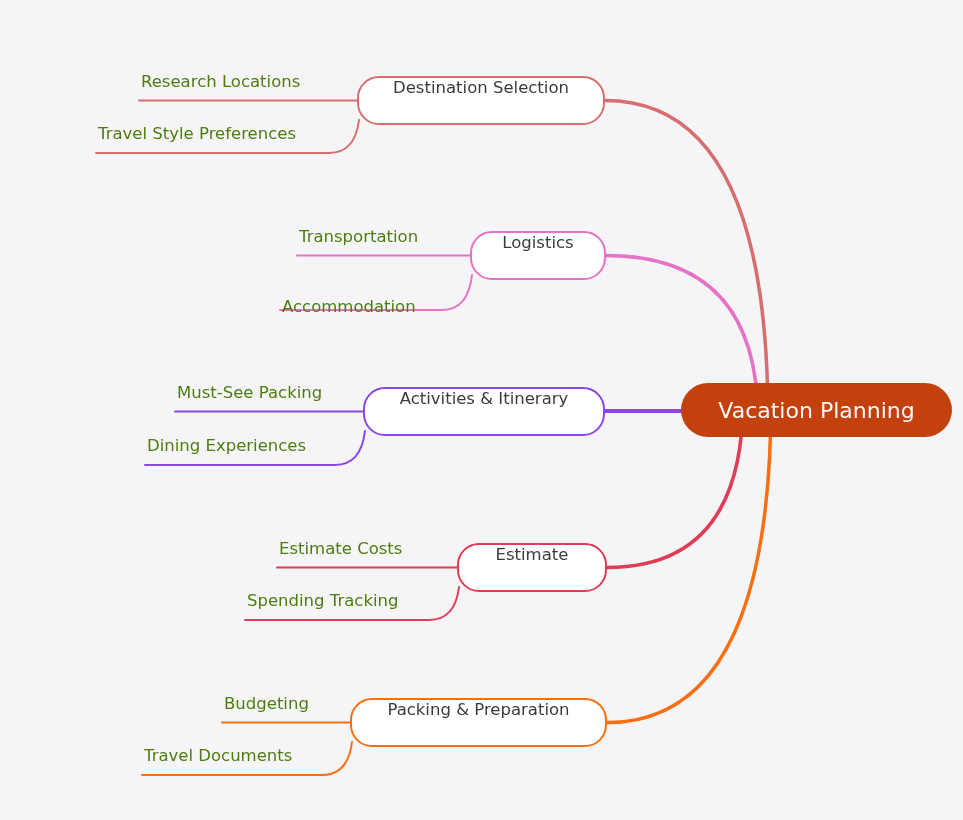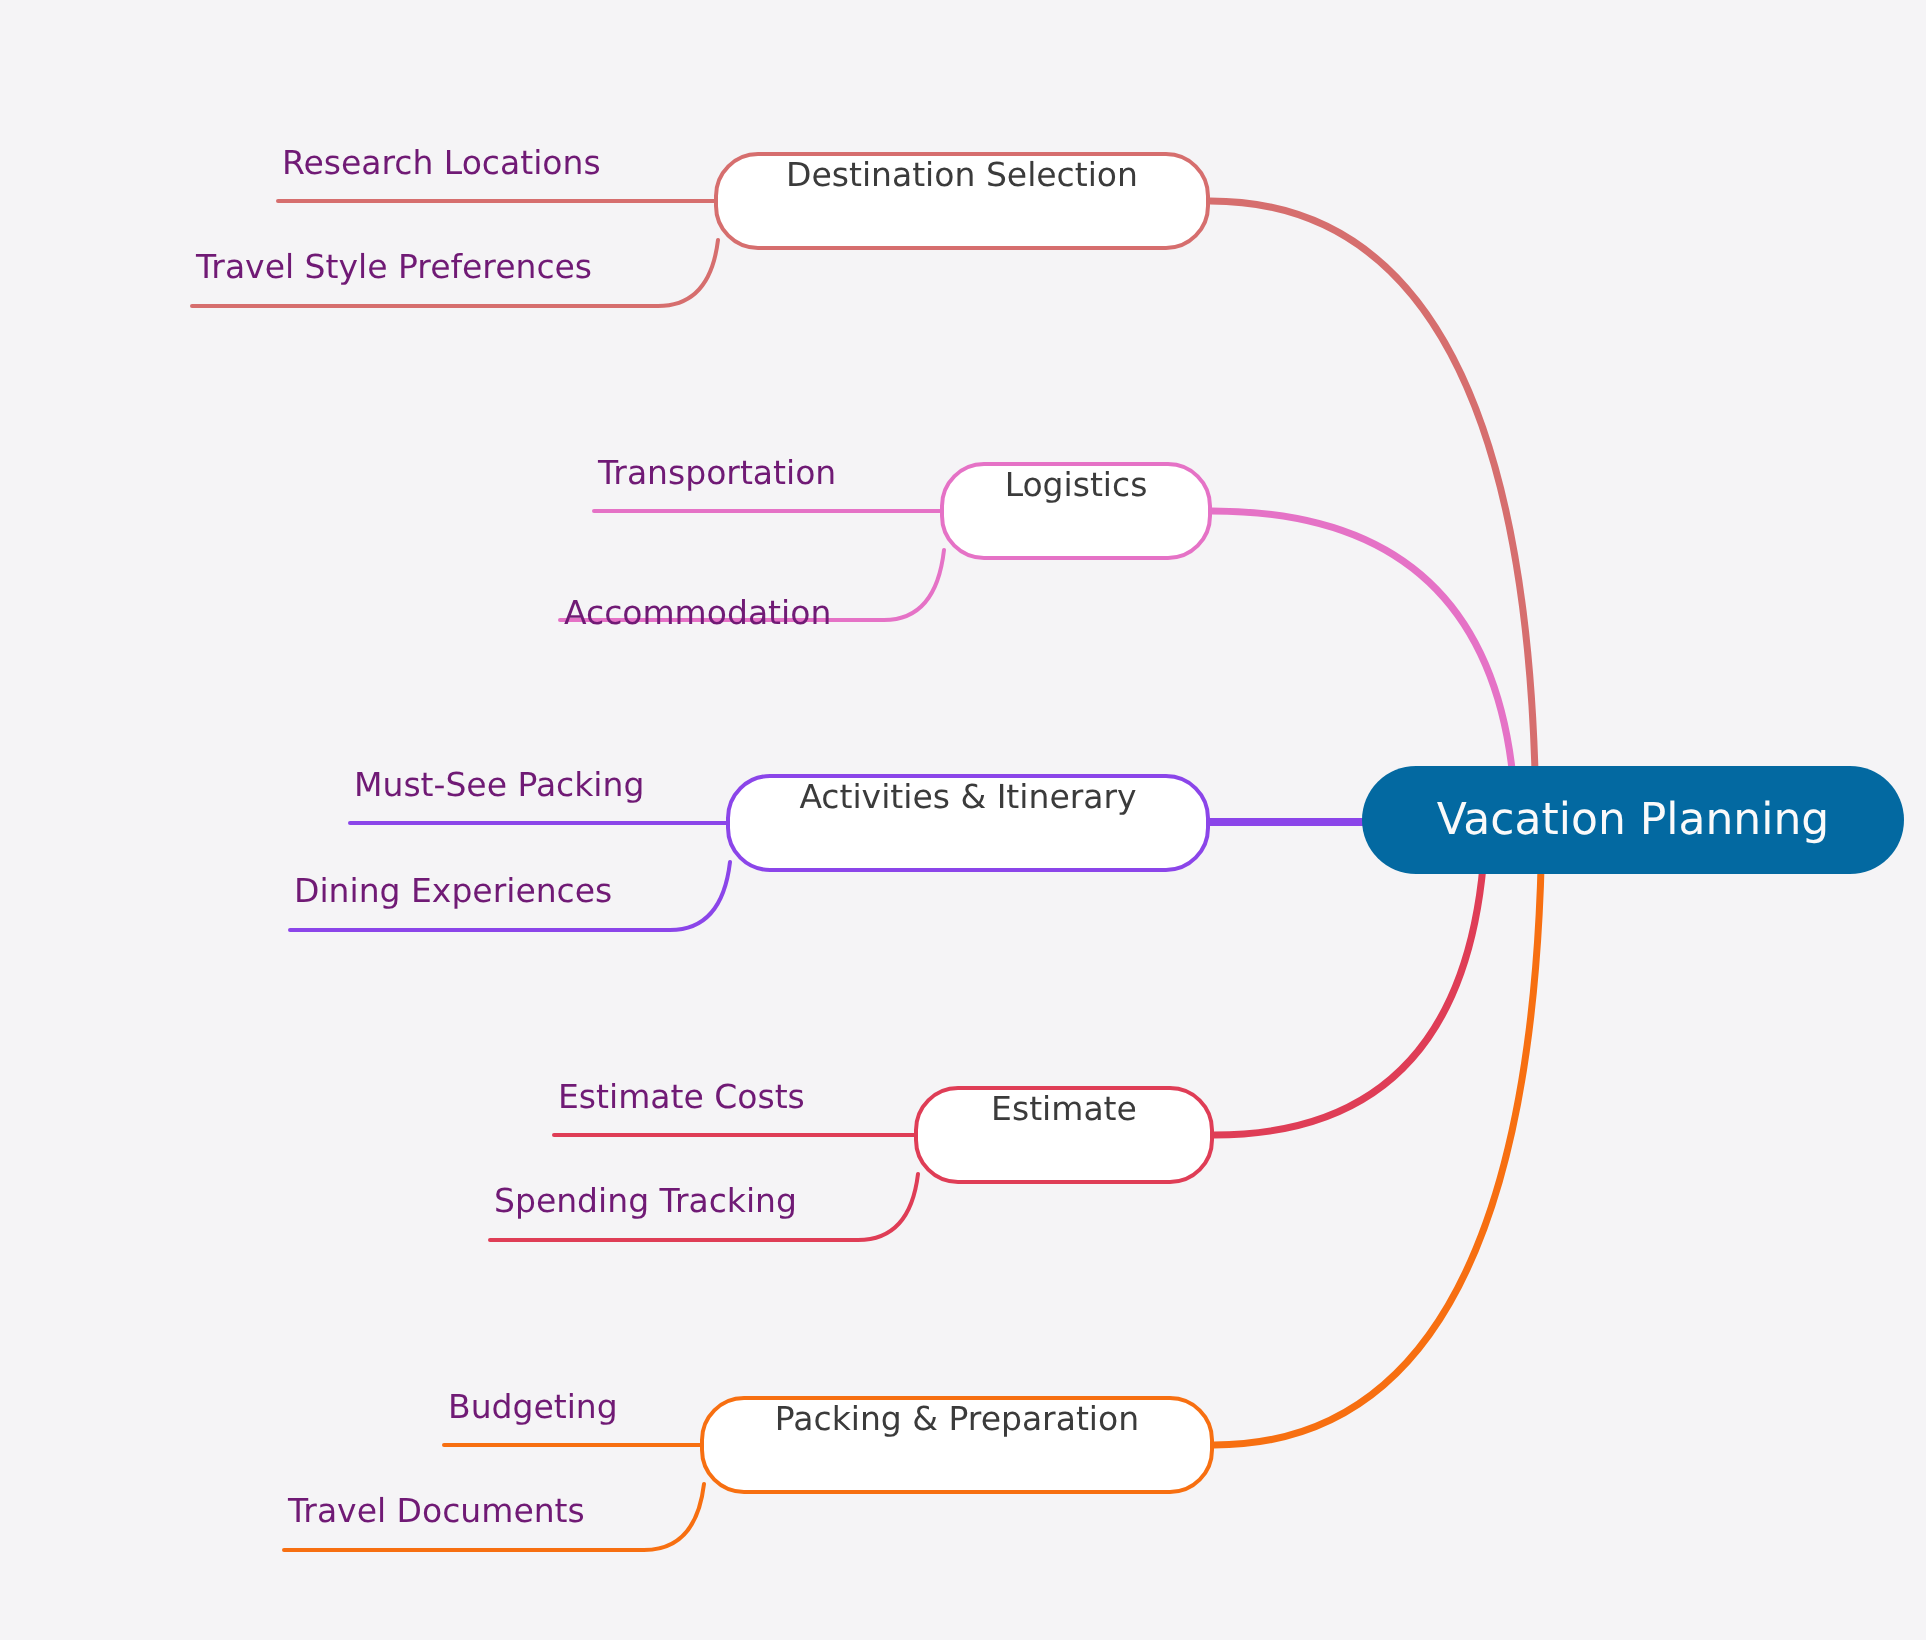--- a/index.html
+++ b/index.html
@@ -9,21 +9,21 @@
     font-family:"DejaVu Sans","Liberation Sans",sans-serif;
     overflow:hidden;
   }
   .stage{position:relative;width:963px;height:820px;}
   .stage svg{position:absolute;left:0;top:0;z-index:1;}
   #nodes{position:absolute;left:0;top:0;width:100%;height:100%;z-index:2;}
   .leaf{
     position:absolute;
     font-size:16.5px;
     line-height:22px;
-    color:#701a75;
+    color:#4d7c0f;
     white-space:nowrap;
     cursor:pointer;
     text-align:center;
   }
   .bnode{
     position:absolute;
     box-sizing:border-box;
     background:#ffffff;
     border:2.5px solid;
     border-radius:22px;
@@ -85,16 +85,16 @@
       <div class="leaf" style="left: 247px; top: 590px;">Spending Tracking</div>
       <div class="bnode" style="left: 457px; top: 543px; width: 150px; height: 49px; border-color: rgb(223, 61, 86);">
         <span>Estimate</span>
       </div>
       <div class="leaf" style="left: 224px; top: 692.5px;">Budgeting</div>
       <div class="leaf" style="left: 144px; top: 745px;">Travel Documents</div>
       <div class="bnode" style="left: 350px; top: 698px; width: 257px; height: 49px; border-color: rgb(247, 111, 17);">
         <span>Packing &amp; Preparation</span>
       </div>
     </div>
-  <div class="root-node" id="root-node" style="background: #0369a1; color: rgb(250, 250, 250);">
+  <div class="root-node" id="root-node" style="background: #c2410c; color: rgb(250, 250, 250);">
     <span>Vacation Planning</span>
   </div>
 </div>
 
 </body></html>

